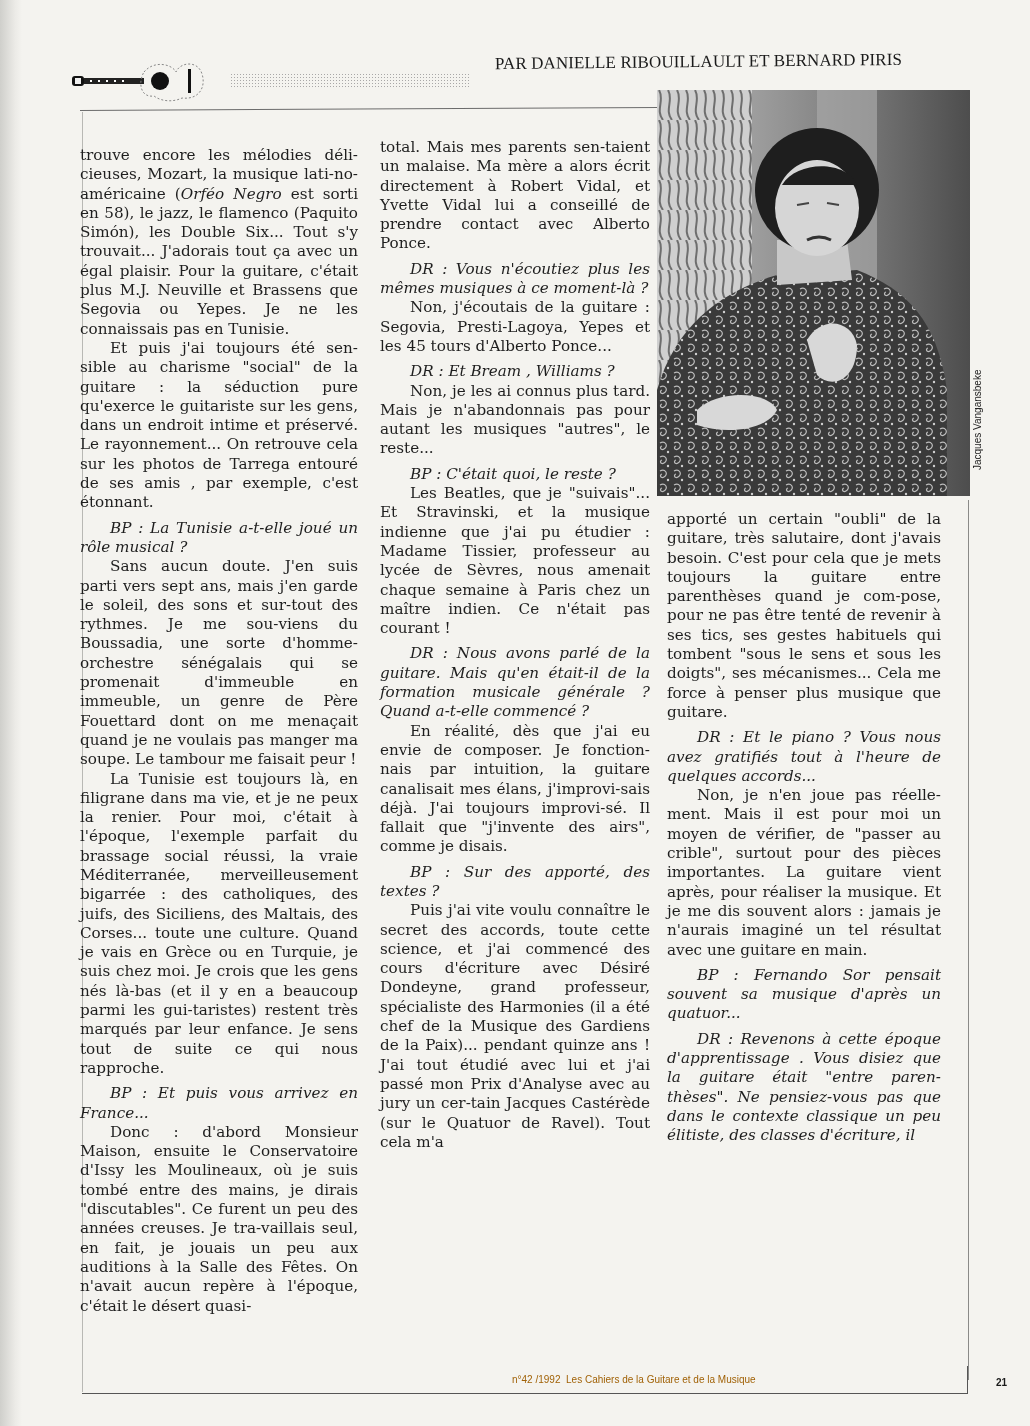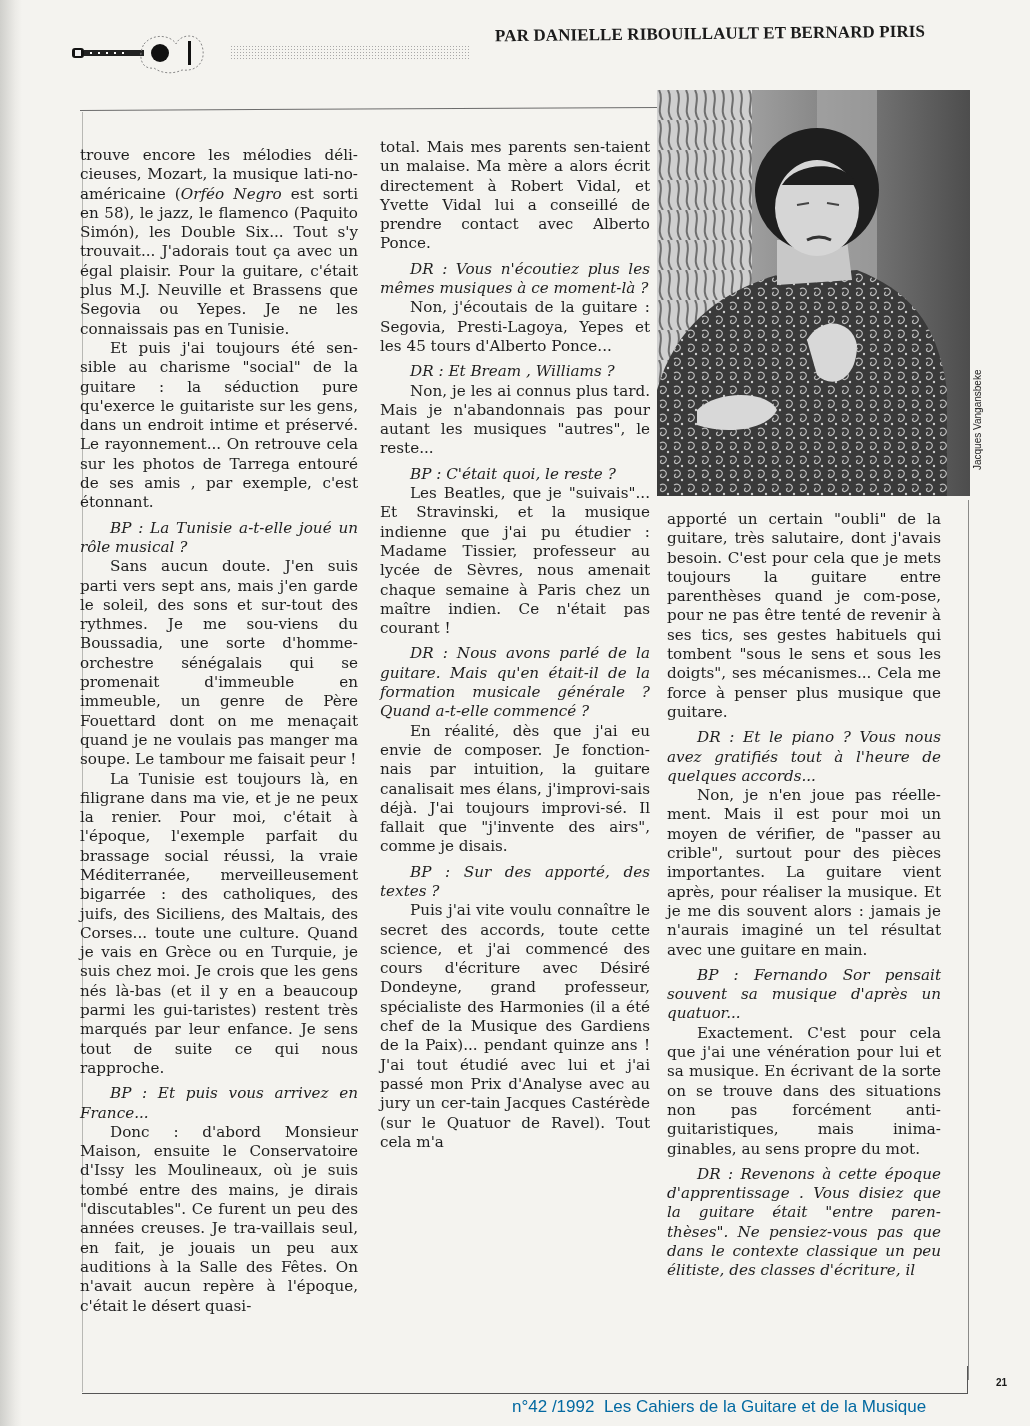--- a/index.html
+++ b/index.html
@@ -7,21 +7,21 @@
     width: 1030px; height: 1426px; overflow: hidden;
     background: #f4f3ef;
     position: relative;
     font-family: "DejaVu Serif", serif;
     color: #1e1e1e;
   }
   .page-shade {
     position: absolute; left: 0; top: 0; width: 22px; height: 1426px;
     background: linear-gradient(to right, #cfcfcb, #ecebe7 70%, #f4f3ef);
   }
-  .header { position: absolute; left: 70px; top: 16px; width: 900px; height: 60px; font-weight: bold; }
+  .header { position: absolute; left: 70px; top: 44px; width: 900px; height: 60px; }
   .guitar { position: absolute; left: 0; top: 12px; width: 140px; height: 48px; }
   .dotted-band {
     position: absolute; left: 160px; top: 29px; width: 240px; height: 16px;
     background-image: radial-gradient(#9a9a9a 0.8px, transparent 0.9px);
     background-size: 3px 3px; opacity: .85;
   }
   .byline {
     position: absolute; left: 425px; top: 8px;
     font-family: "Liberation Serif", serif; font-size: 17px; letter-spacing: .1px;
     color: #1b1b1b; transform: rotate(-0.6deg);
@@ -58,21 +58,21 @@
   }
   .photo svg { width: 100%; height: 100%; display: block; }
   .credit {
     position: absolute; left: 972px; top: 470px;
     transform: rotate(-90deg); transform-origin: left top;
     font-family: "Liberation Sans", sans-serif; font-size: 10px; color: #222;
     white-space: nowrap;
   }
   .footer-title {
     position: absolute; left: 512px; top: 1374px;
-    font-family: "Liberation Sans", sans-serif; font-size: 17px; color: #0369a1; margin-top: 23px;
+    font-family: "Liberation Sans", sans-serif; font-size: 10px; color: #a16207;
   }
   .page-number {
     position: absolute; left: 996px; top: 1377px;
     font-family: "Liberation Sans", sans-serif; font-size: 10px; font-weight: bold; color: #1a1a1a;
   }
   .footer-box {
     position: absolute; left: 505px; top: 1366px; width: 462px; height: 27px;
     border-right: 1px solid #555;
   }
 </style>
@@ -166,21 +166,20 @@
     <path d="M150 250 C165 225, 195 230, 200 255 C200 290, 175 300, 160 285 Z" fill="#d8d8d8"></path>
   </svg>
 </div>
 <div class="credit">Jacques Vangansbeke</div>
 
 <div class="col col3">
   <p>apporté un certain "oubli" de la guitare, très salutaire, dont j'avais besoin. C'est pour cela que je mets toujours la guitare entre parenthèses quand je com-pose, pour ne pas être tenté de revenir à ses tics, ses gestes habituels qui tombent "sous le sens et sous les doigts", ses mécanismes... Cela me force à penser plus musique que guitare.</p>
   <p class="q">DR : Et le piano ? Vous nous avez gratifiés tout à l'heure de quelques accords...</p>
   <p class="ind">Non, je n'en joue pas réelle-ment. Mais il est pour moi un moyen de vérifier, de "passer au crible", surtout pour des pièces importantes. La guitare vient après, pour réaliser la musique. Et je me dis souvent alors : jamais je n'aurais imaginé un tel résultat avec une guitare en main.</p>
   <p class="q">BP : Fernando Sor pensait souvent sa musique d'après un quatuor...</p>
-  <p class="ind">Exactement. C'est pour cela que j'ai une vénération pour lui et sa musique. En écrivant de la sorte on se trouve dans des situations non pas forcément anti-guitaristiques, mais inima-ginables, au sens propre du mot.</p>
   <p class="q">DR : Revenons à cette époque d'apprentissage . Vous disiez que la guitare était "entre paren-thèses". Ne pensiez-vous pas que dans le contexte classique un peu élitiste, des classes d'écriture, il</p>
 </div>
 
 <div class="footer-box"></div>
 <div class="footer-title">
   <span>n°42 /1992</span>&nbsp;&nbsp;<span>Les Cahiers de la Guitare et de la Musique</span>
 </div>
 <div class="page-number">21</div>
 
 </body></html>

